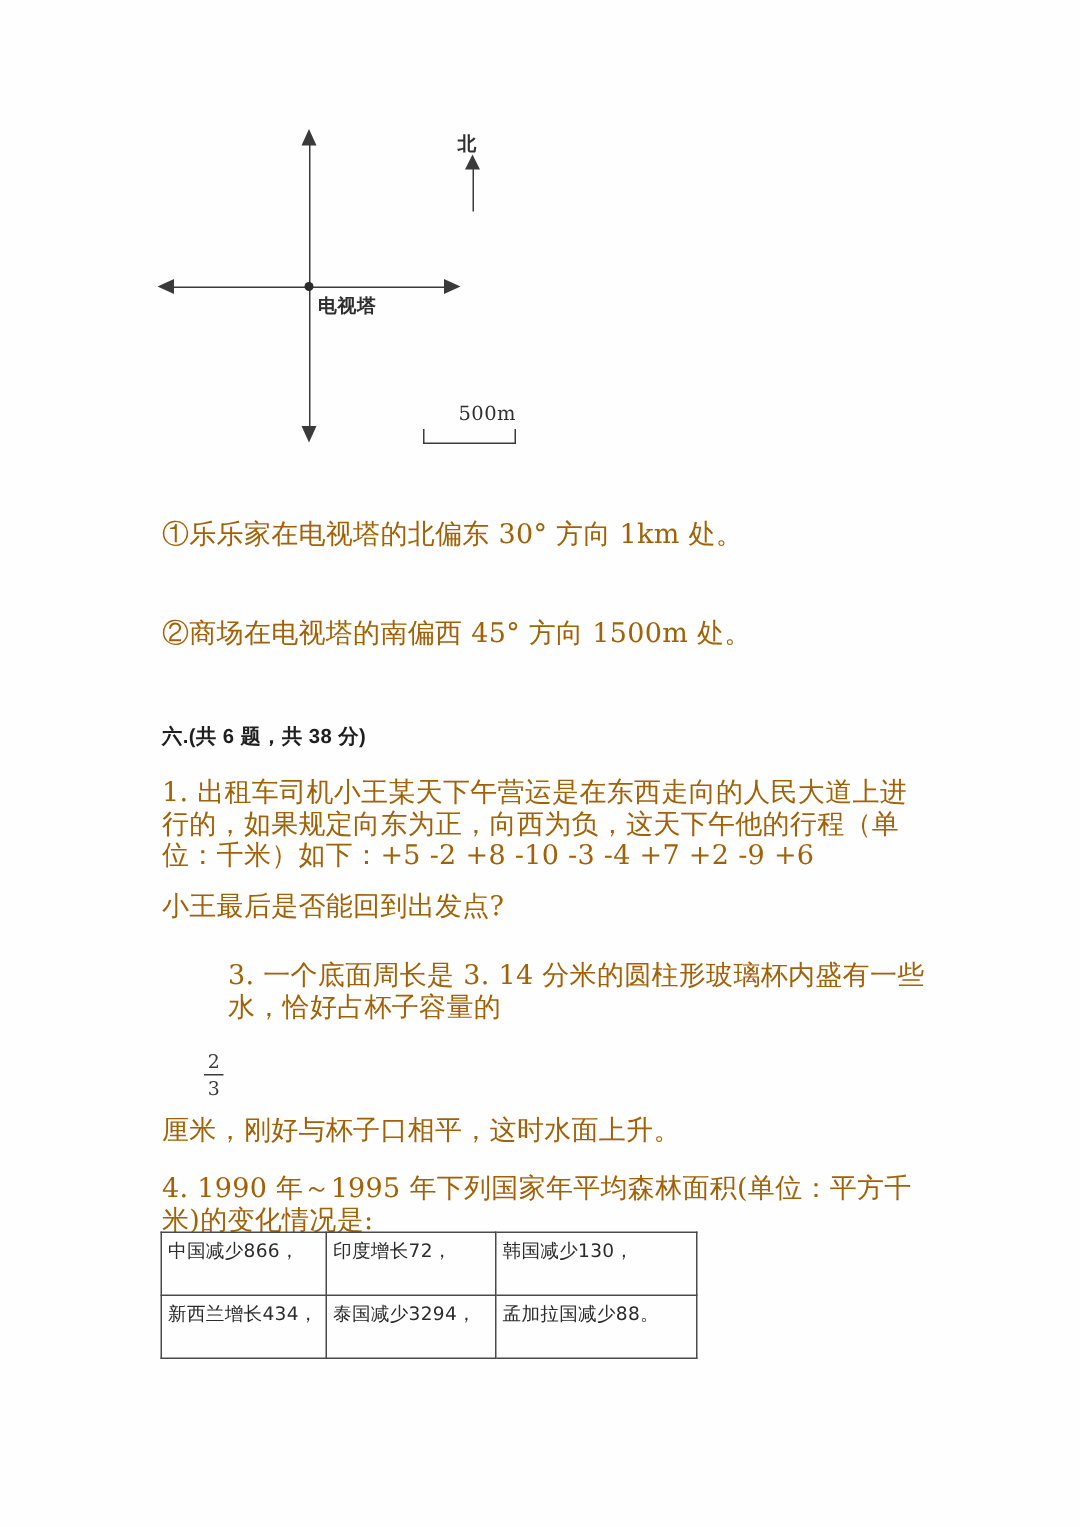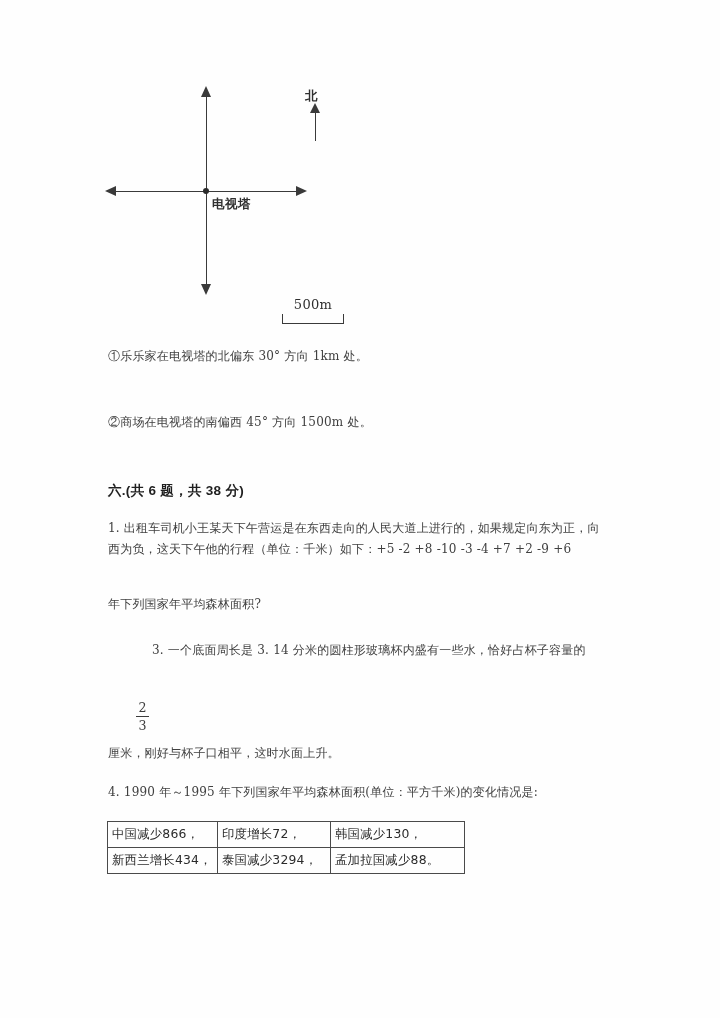--- a/index.html
+++ b/index.html
@@ -126,38 +126,37 @@
   .scale-wrap {
     position: absolute;
     left: 182px;
     top: 209px;
     width: 62px;
   }
   .scale-text {
     font-size: 13px;
     font-family: "DejaVu Serif", "Liberation Serif", serif;
     color: #2f2f2f;
-    text-align: center;
+    text-align: right;
     letter-spacing: 0.3px;
-    margin-top: 28px;
   }
   .scale-bar {
     margin-top: 2px;
     height: 9px;
     border-bottom: 1.6px solid #3a3a3a;
     border-left: 1.6px solid #3a3a3a;
     border-right: 1.6px solid #3a3a3a;
   }
 
   
   .body-text {
     position: absolute;
-    font-size: 12px;
+    font-size: 18px;
     line-height: 21px;
-    color: #404040;
+    color: #a16207;
     letter-spacing: 0.2px;
   }
   .stmt1 { left: 108px; top: 346px; }
   .stmt2 { left: 108px; top: 412px; }
 
   .section-head {
     position: absolute;
     left: 108px;
     top: 482px;
     font-size: 13.5px;
@@ -203,21 +202,21 @@
     position: absolute;
     left: 107px;
     top: 821px;
     border-collapse: collapse;
     font-size: 12.4px;
     font-family: "DejaVu Sans", "Liberation Sans", sans-serif;
     color: #2b2b2b;
   }
   .data-table td {
     border: 1.1px solid #4a4a4a;
-    padding: 3px 5px 4px 4px;
+    padding: 3px 5px 20px 4px;
     white-space: nowrap;
     letter-spacing: 0.2px;
     height: 18px;
     vertical-align: middle;
   }
   .col-a { width: 100px; }
   .col-b { width: 103px; }
   .col-c { width: 124px; }
 </style>
 </head>
@@ -244,21 +243,21 @@
       <div class="scale-bar"></div>
     </div>
   </div>
 
   <div class="body-text stmt1">①乐乐家在电视塔的北偏东 30°  方向 1km 处。</div>
   <div class="body-text stmt2">②商场在电视塔的南偏西 45°  方向 1500m 处。</div>
 
   <div class="section-head">六.(共 6 题，共 38 分)</div>
 
   <div class="body-text q1">1. 出租车司机小王某天下午营运是在东西走向的人民大道上进行的，如果规定向东为正，向西为负，这天下午他的行程（单位：千米）如下：+5 -2 +8 -10 -3 -4 +7 +2 -9 +6</div>
-  <div class="body-text q1b">年下列国家年平均森林面积?</div>
+  <div class="body-text q1b">小王最后是否能回到出发点?</div>
   <div class="body-text q3-a">3. 一个底面周长是 3. 14 分米的圆柱形玻璃杯内盛有一些水，恰好占杯子容量的</div>
 
   <div class="frac">
     <span class="num">2</span>
     <span class="bar"></span>
     <span class="den">3</span>
   </div>
 
   <div class="body-text q3-c">厘米，刚好与杯子口相平，这时水面上升。</div>
   <div class="body-text q4">4. 1990 年～1995 年下列国家年平均森林面积(单位：平方千米)的变化情况是:</div>

